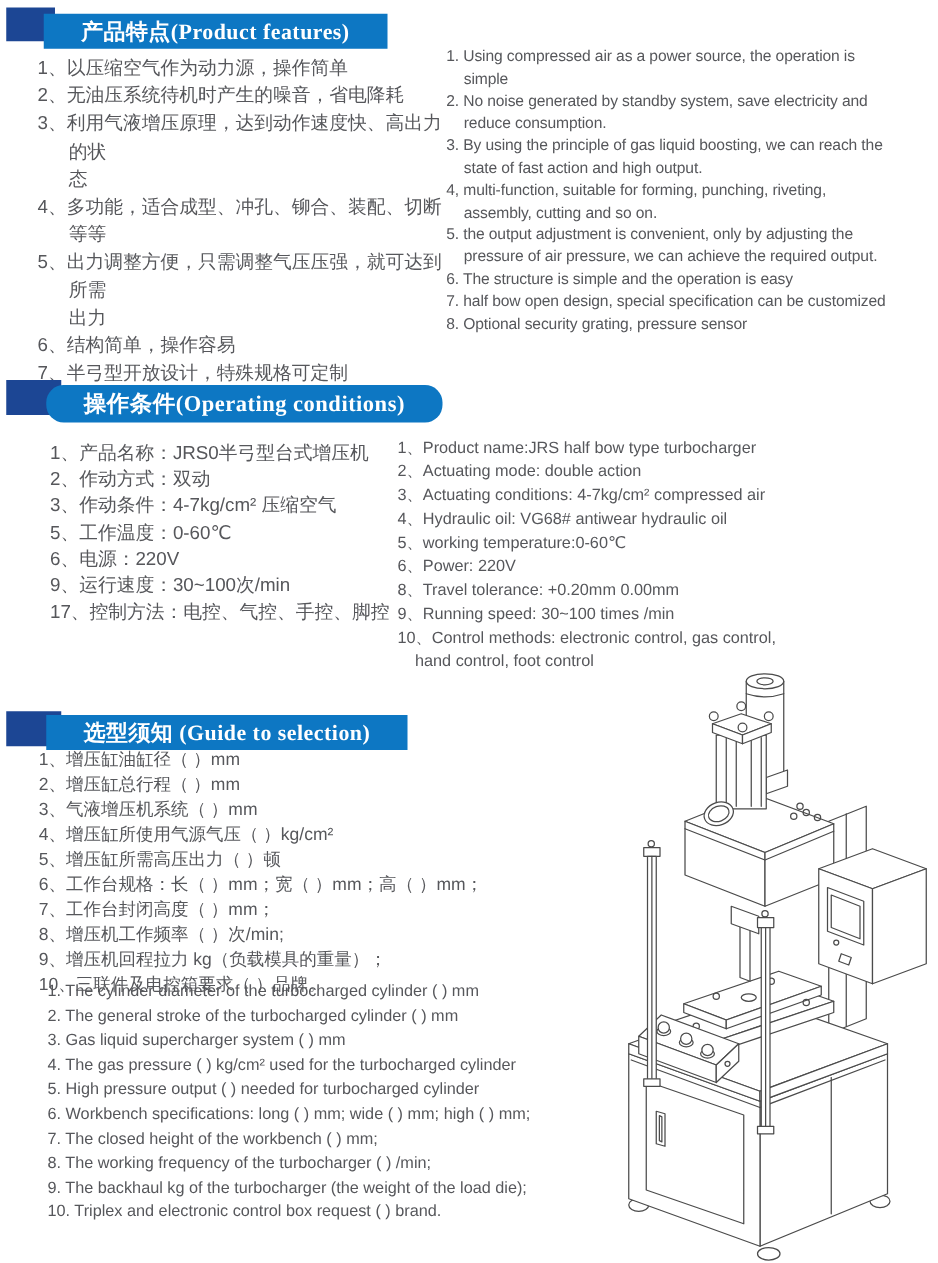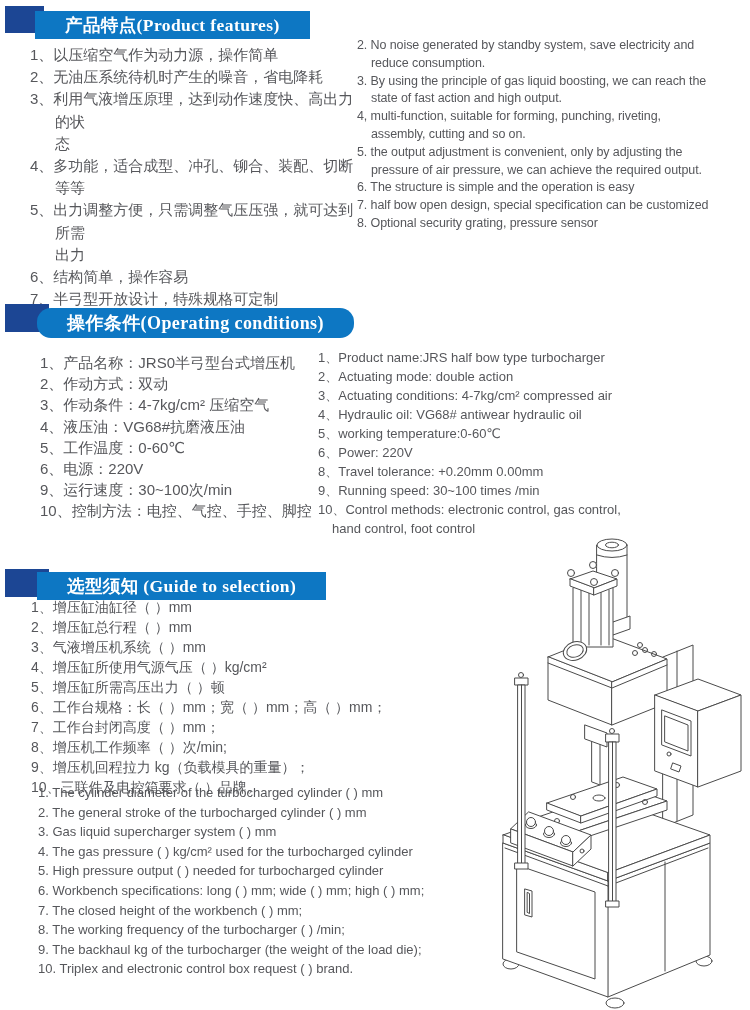--- a/index.html
+++ b/index.html
@@ -54,20 +54,22 @@
       <div class="cn-item">3、利用气液增压原理，达到动作速度快、高出力的状
 态</div>
       <div class="cn-item">4、多功能，适合成型、冲孔、铆合、装配、切断等等</div>
       <div class="cn-item">5、出力调整方便，只需调整气压压强，就可达到所需
 出力</div>
       <div class="cn-item">6、结构简单，操作容易</div>
       <div class="cn-item">7、半弓型开放设计，特殊规格可定制</div>
       <div class="cn-item">8、可选配安全光栅，压力传感器</div>
     </div>
   <div class="list l-f-en">
+      <div class="en-item">1. Using compressed air as a power source, the operation is
+simple</div>
       <div class="en-item">2. No noise generated by standby system, save electricity and
 reduce consumption.</div>
       <div class="en-item">3. By using the principle of gas liquid boosting, we can reach the
 state of fast action and high output.</div>
       <div class="en-item">4, multi-function, suitable for forming, punching, riveting,
 assembly, cutting and so on.</div>
       <div class="en-item">5. the output adjustment is convenient, only by adjusting the
 pressure of air pressure, we can achieve the required output.</div>
       <div class="en-item">6. The structure is simple and the operation is easy</div>
       <div class="en-item">7. half bow open design, special specification can be customized</div>
@@ -75,25 +77,24 @@
     </div>
 
   <div class="tab tab2"></div>
   <div class="banner b2">
     <span>操作条件(Operating conditions)</span>
   </div>
   <div class="list l-o-cn">
       <div class="cn-item">1、产品名称：JRS0半弓型台式增压机</div>
       <div class="cn-item">2、作动方式：双动</div>
       <div class="cn-item">3、作动条件：4-7kg/cm² 压缩空气</div>
-      <div class="cn-item">4、液压油：VG68#抗磨液压油</div>
       <div class="cn-item">5、工作温度：0-60℃</div>
       <div class="cn-item">6、电源：220V</div>
       <div class="cn-item">9、运行速度：30~100次/min</div>
-      <div class="cn-item">10、控制方法：电控、气控、手控、脚控</div>
+      <div class="cn-item">17、控制方法：电控、气控、手控、脚控</div>
     </div>
   <div class="list l-o-en">
       <div class="en-item">1、Product name:JRS half bow type turbocharger</div>
       <div class="en-item">2、Actuating mode: double action</div>
       <div class="en-item">3、Actuating conditions: 4-7kg/cm² compressed air</div>
       <div class="en-item">4、Hydraulic oil: VG68# antiwear hydraulic oil</div>
       <div class="en-item">5、working temperature:0-60℃</div>
       <div class="en-item">6、Power: 220V</div>
       <div class="en-item">8、Travel tolerance: +0.20mm 0.00mm</div>
       <div class="en-item">9、Running speed: 30~100 times /min</div>

